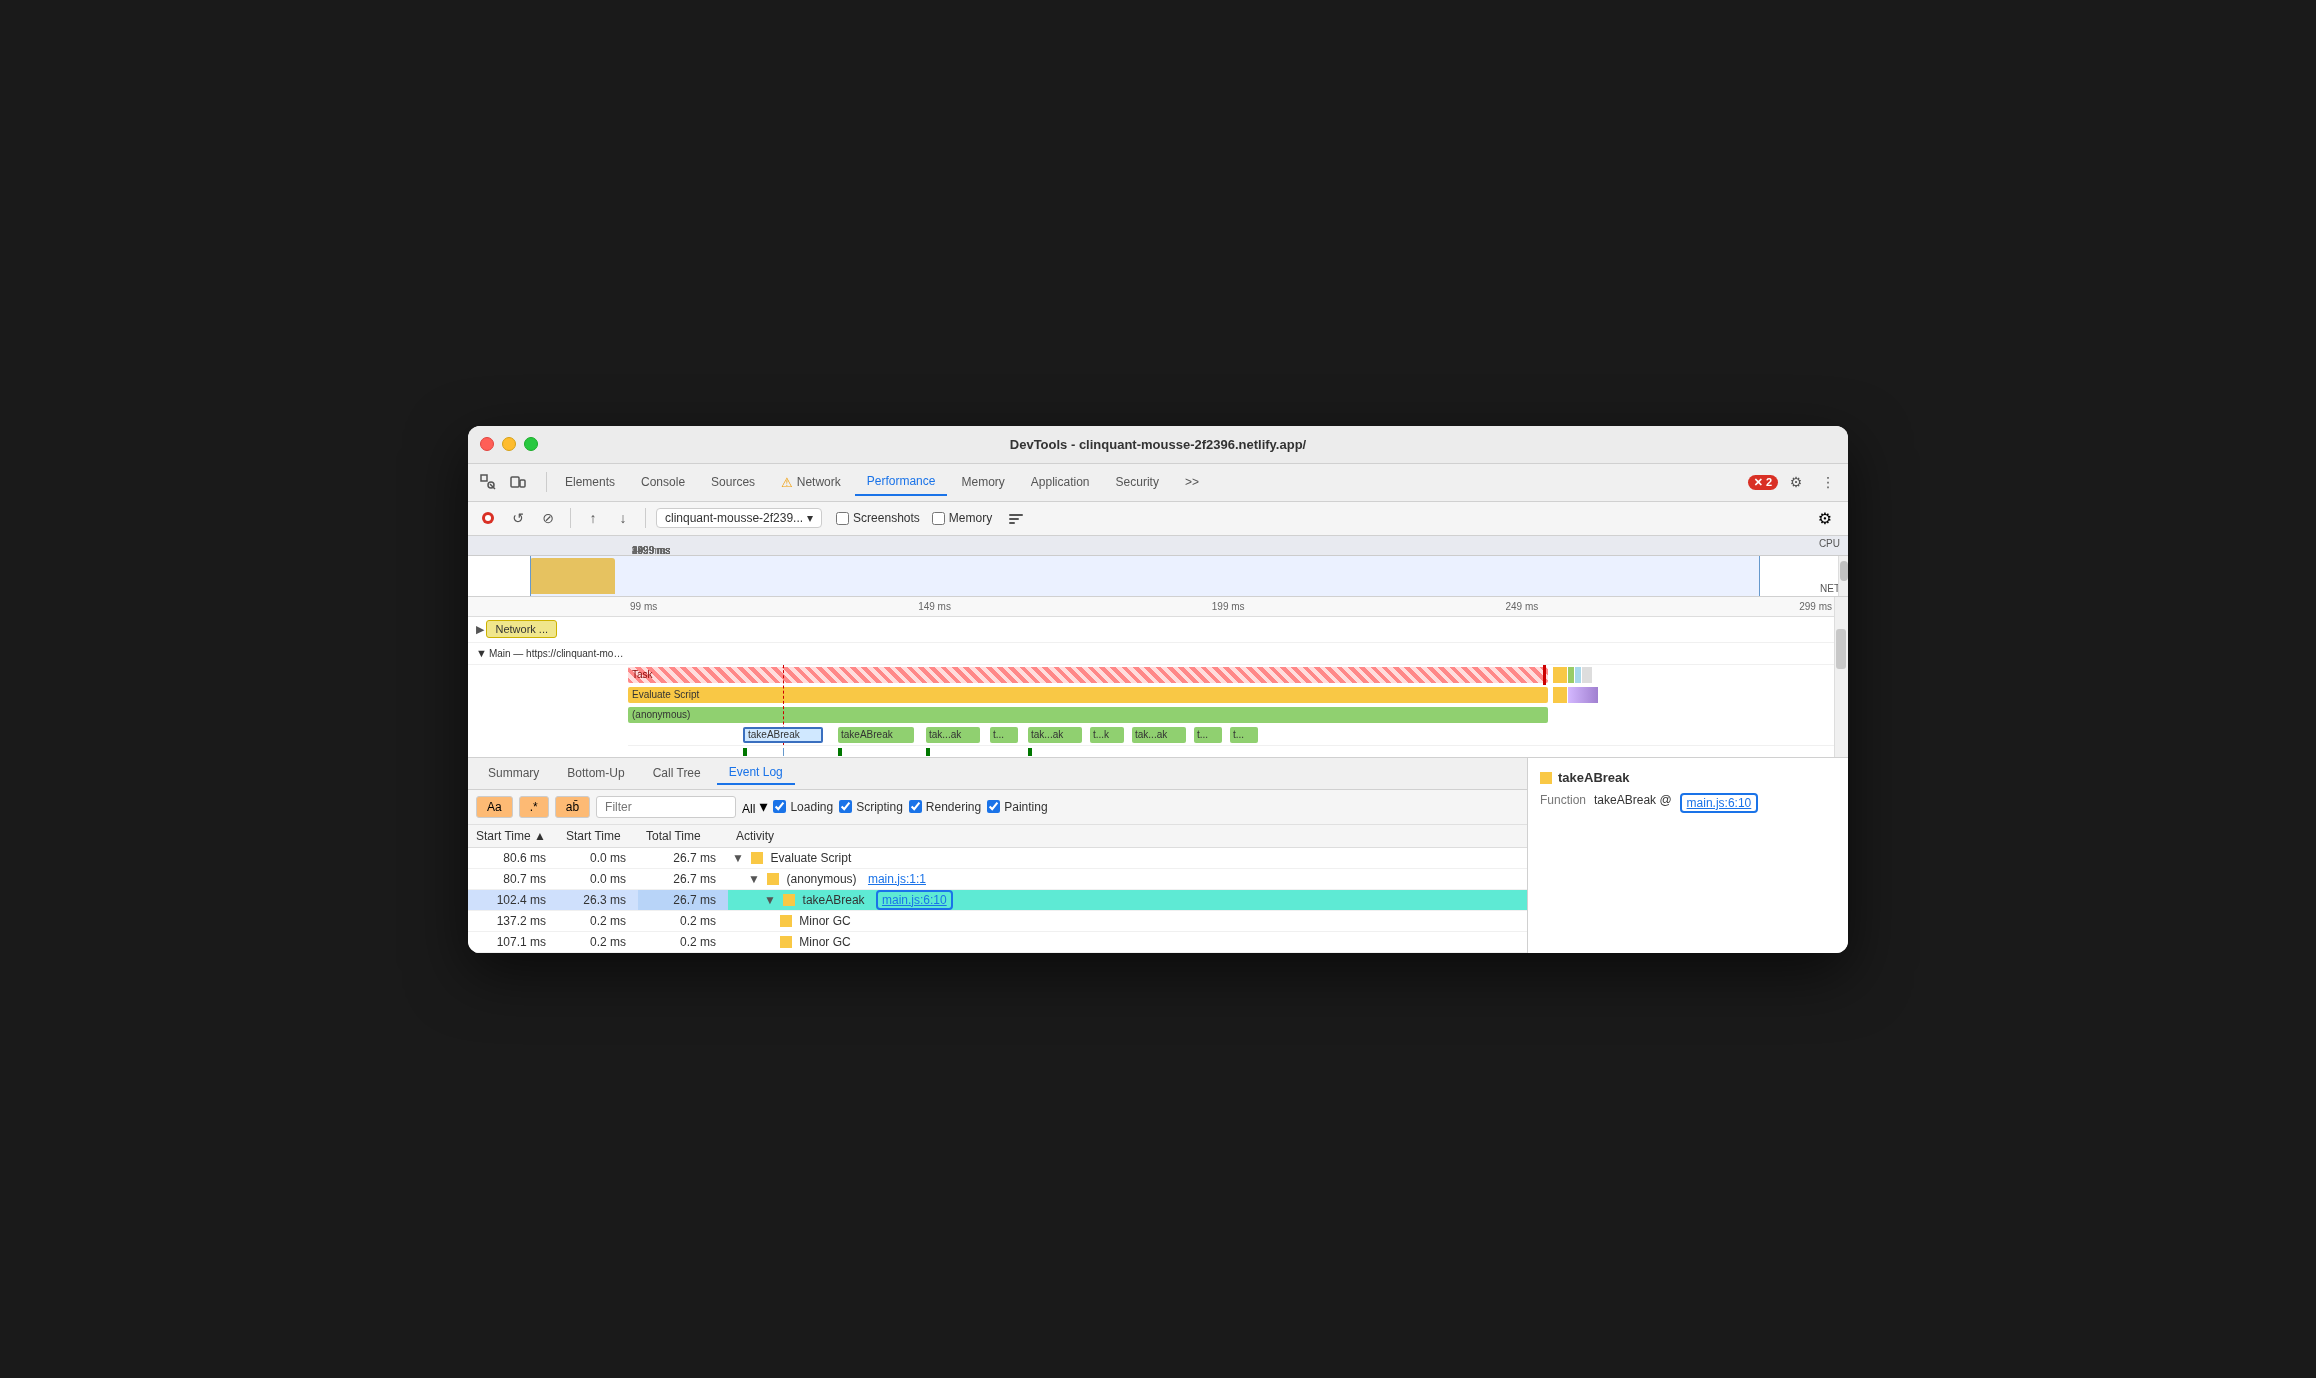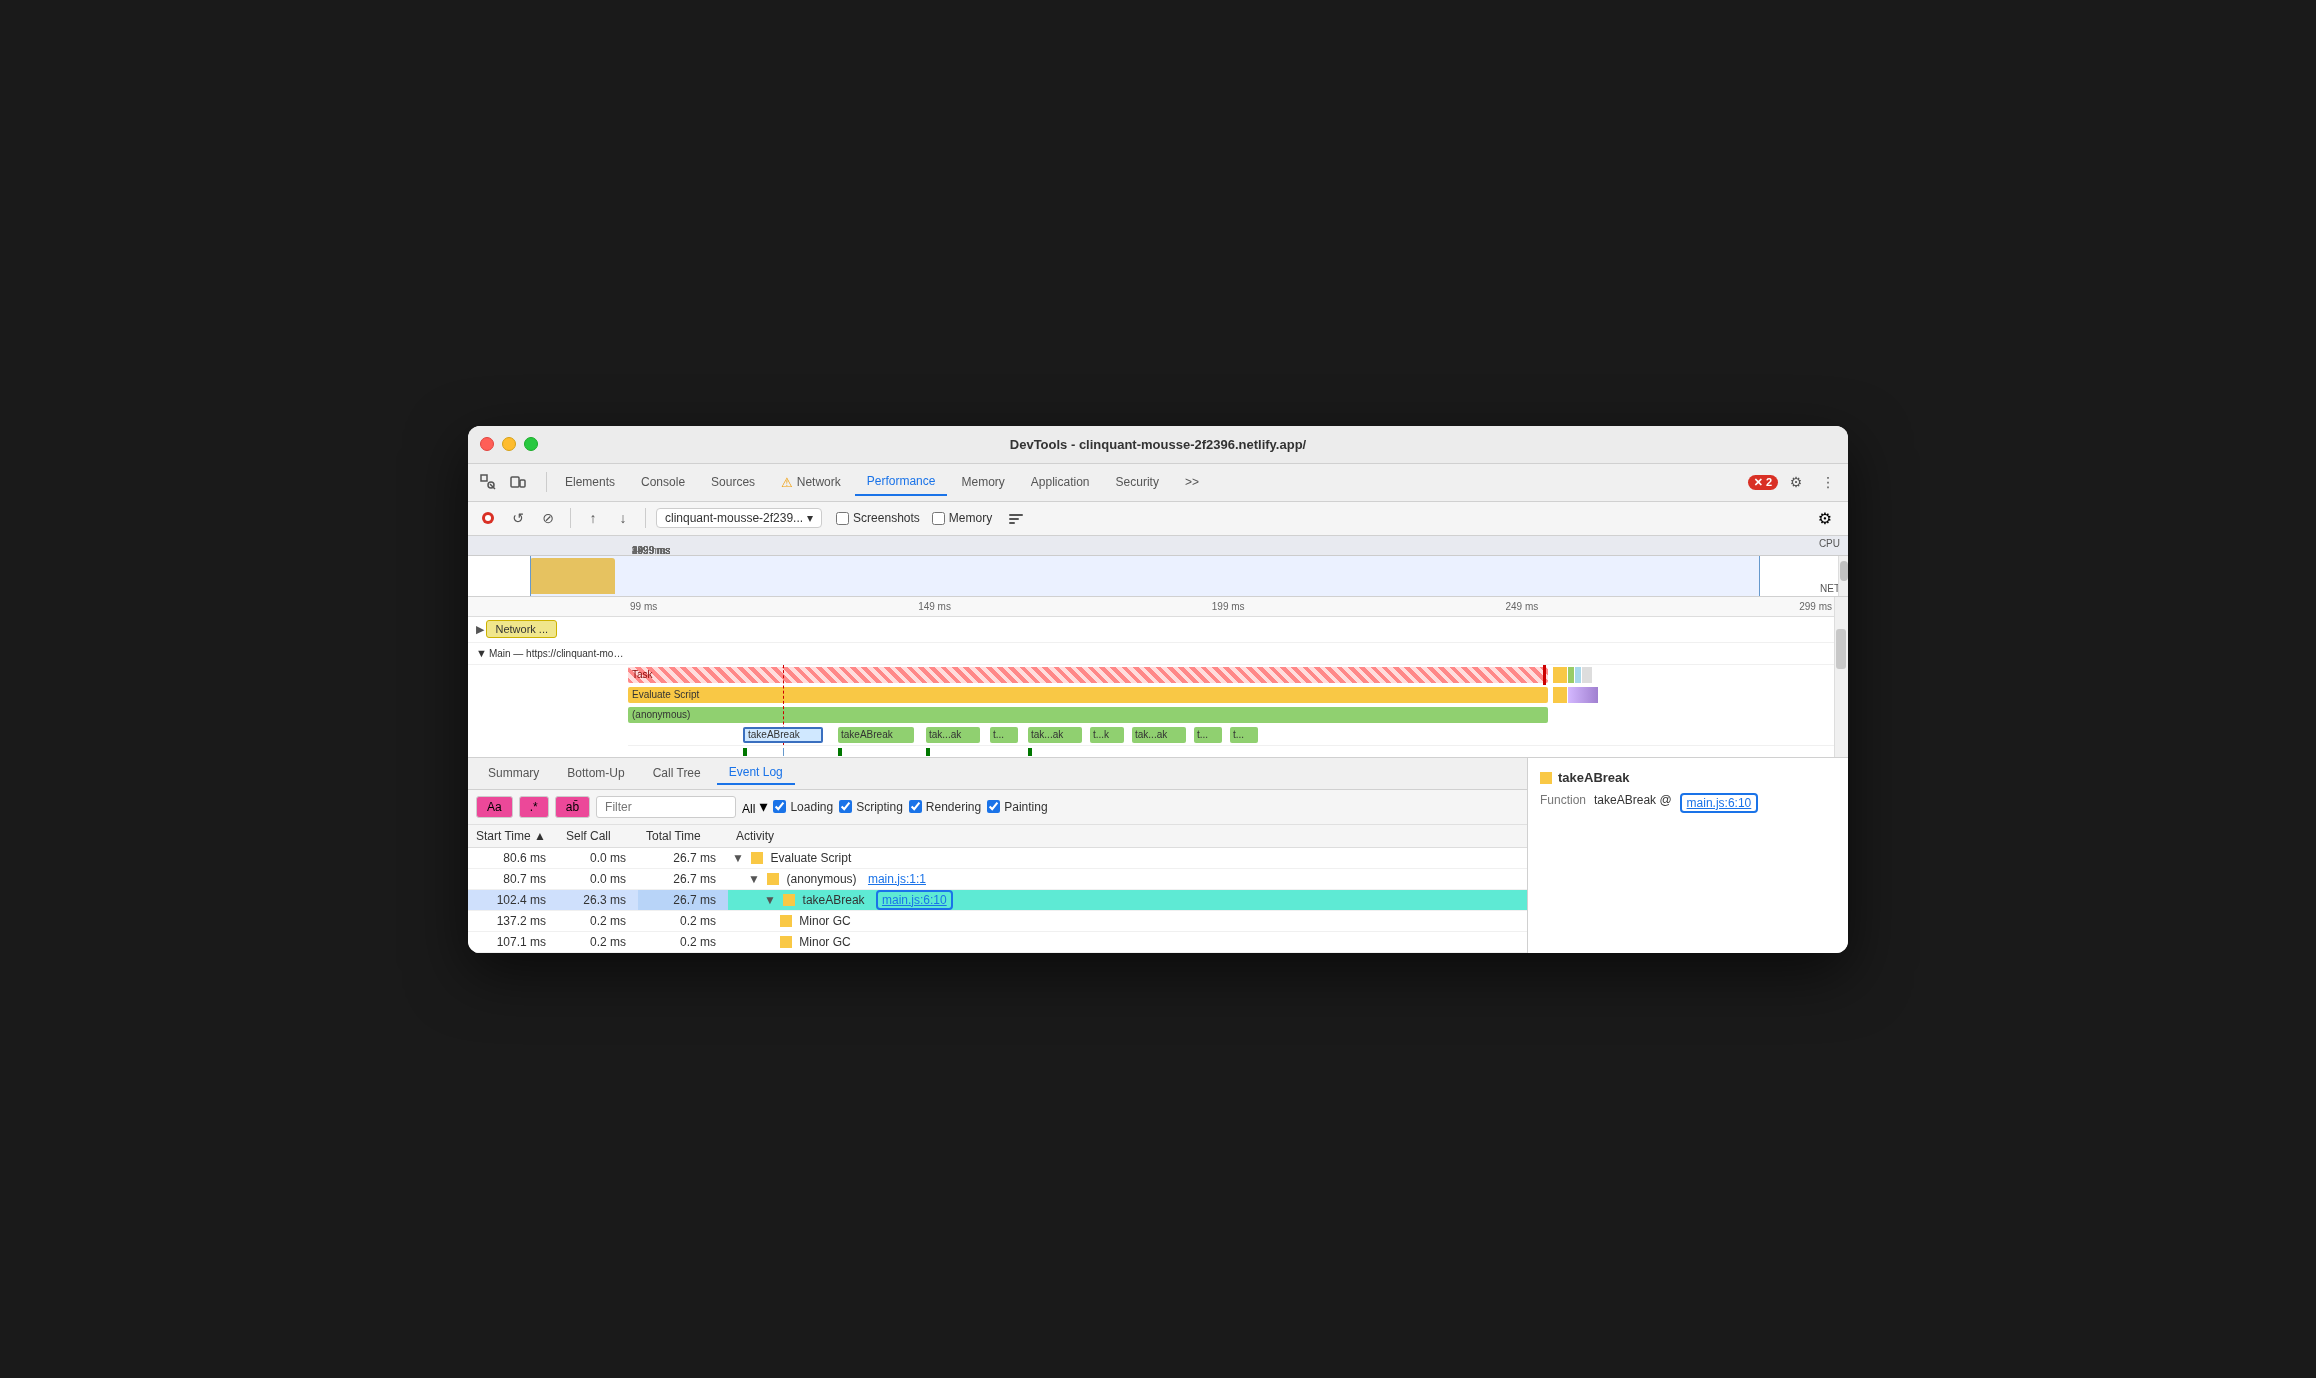--- a/index.html
+++ b/index.html
@@ -231,21 +231,21 @@
       border-radius: 3px;
       padding: 3px 8px;
       font-size: 12px;
       width: 140px;
     }
     .filter-btn {
       padding: 3px 10px;
       font-size: 12px;
       border: 1px solid #ccc;
       border-radius: 3px;
-      background: #ec4899;
+      background: #fdba74;
       cursor: pointer;
       display: flex;
       align-items: center;
       gap: 4px;
     }
     .filter-check {
       display: flex;
       align-items: center;
       gap: 4px;
       font-size: 12px;
@@ -620,21 +620,21 @@
           <input type="checkbox" checked="" style="accent-color: rgb(26, 115, 232);">
           <span>Painting</span>
         </label>
       </div>
 
       <div style="overflow:auto; background:#fff;">
         <table class="event-table">
           <thead>
             <tr>
               <th style="min-width:90px;">Start Time ▲</th>
-              <th style="min-width:80px;">Self Call</th>
+              <th style="min-width:80px;">Start Time</th>
               <th style="min-width:90px;">Total Time</th>
               <th style="width:100%;">Activity</th>
             </tr>
           </thead>
           <tbody>
 
             <tr>
               <td style="text-align:right; padding-right:12px;">80.6 ms</td>
               <td style="text-align:right; padding-right:12px;">0.0 ms</td>
               <td style="text-align:right; padding-right:12px;">

